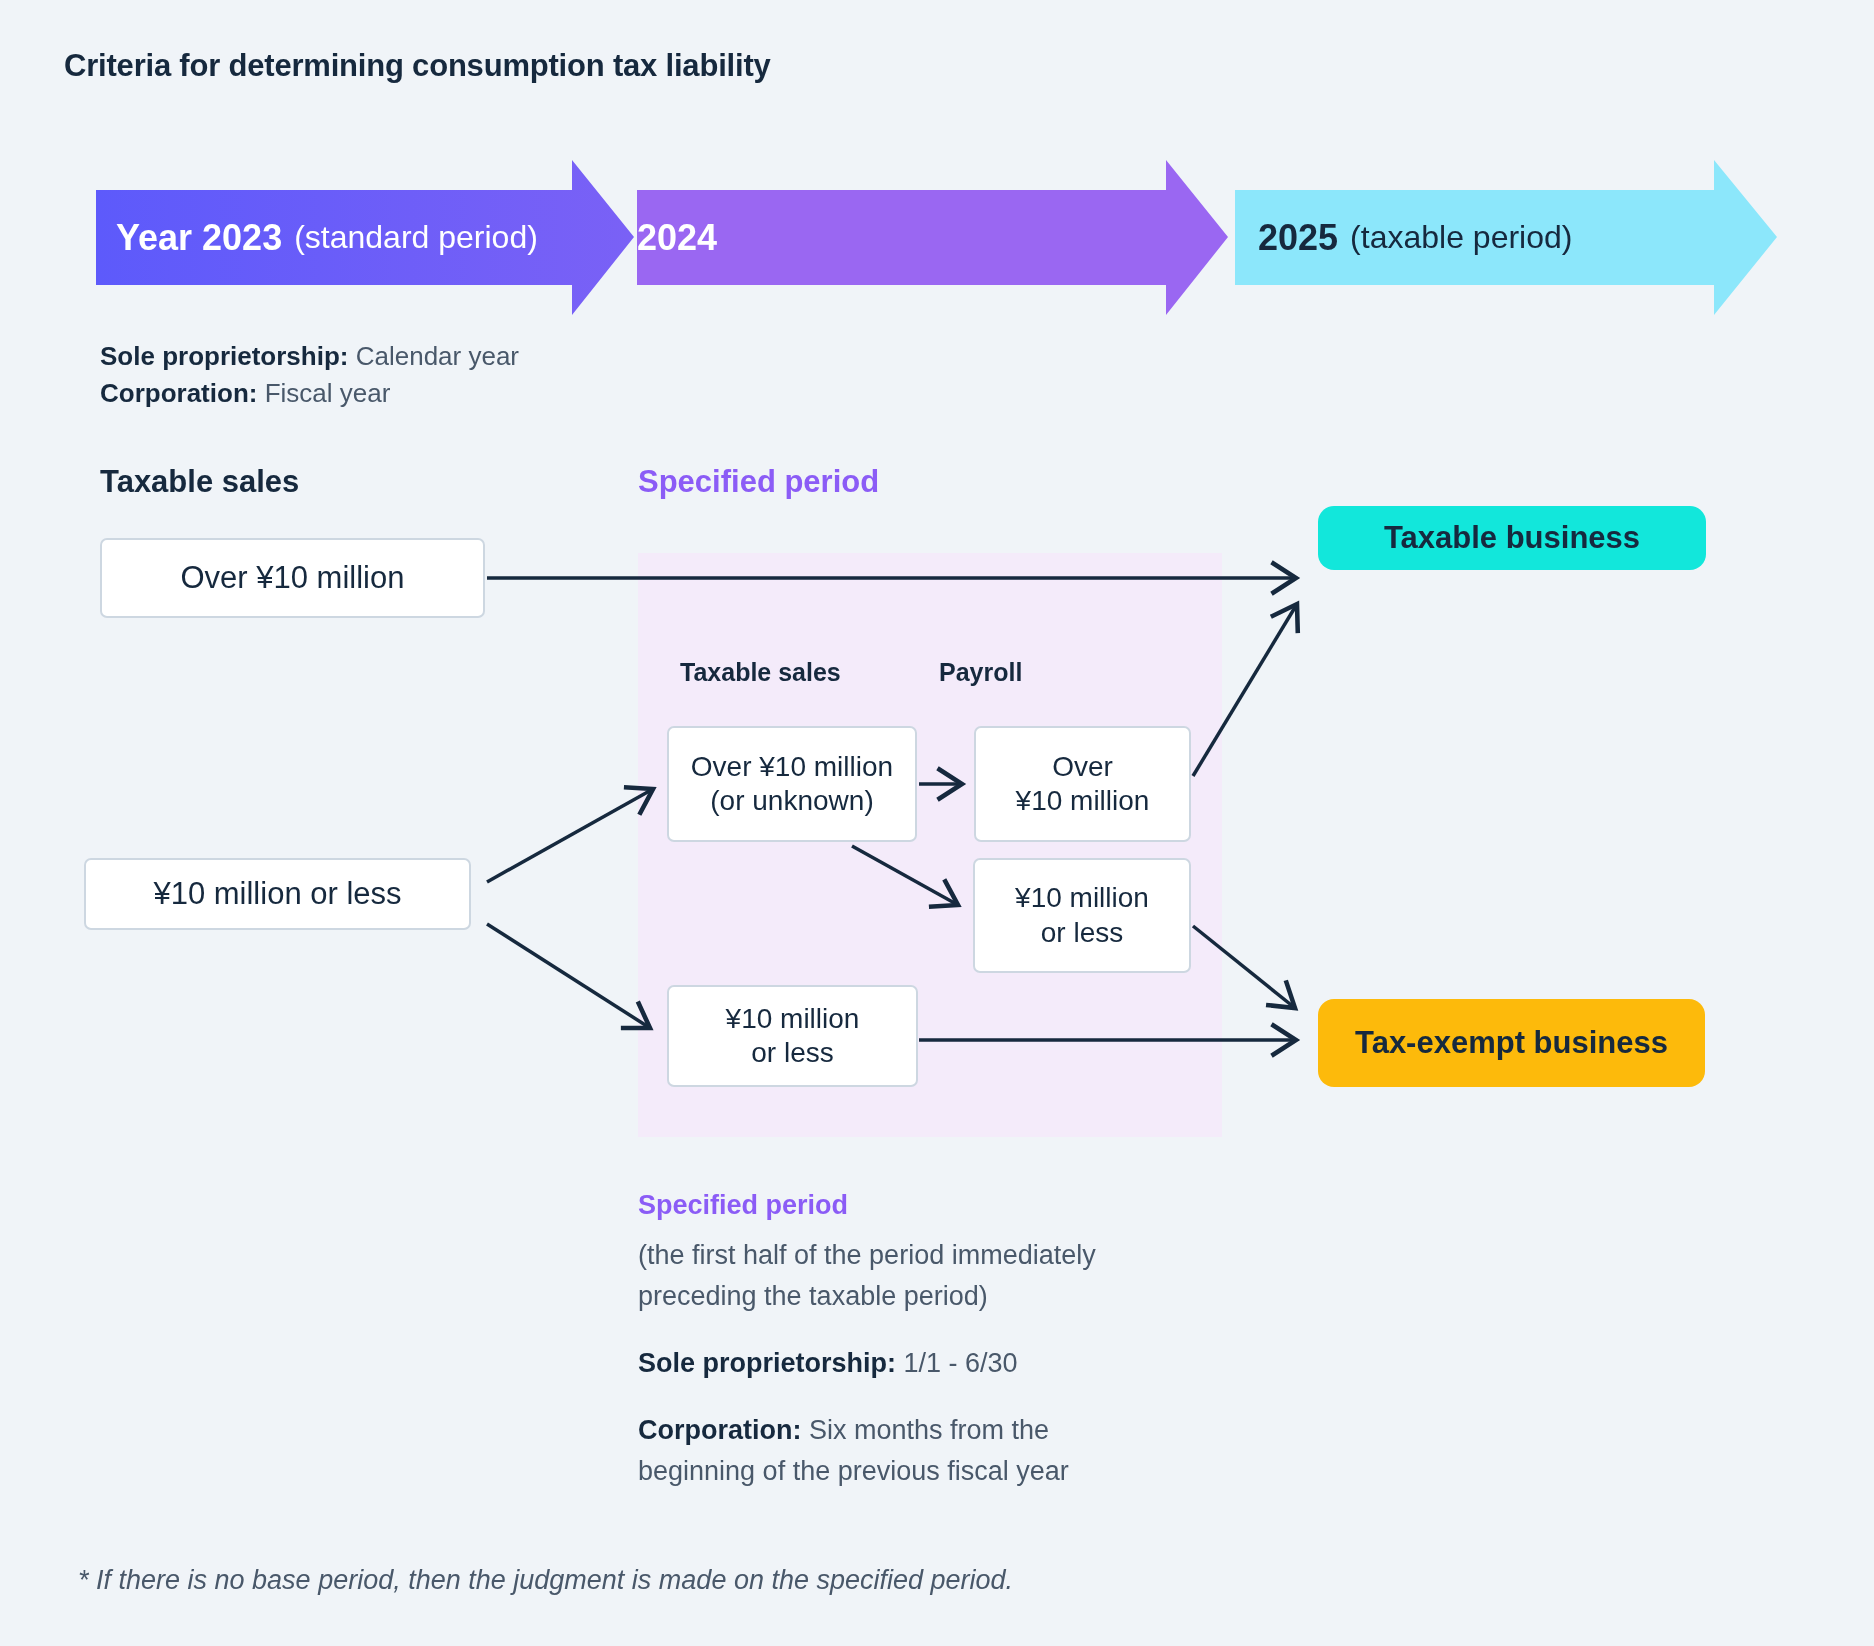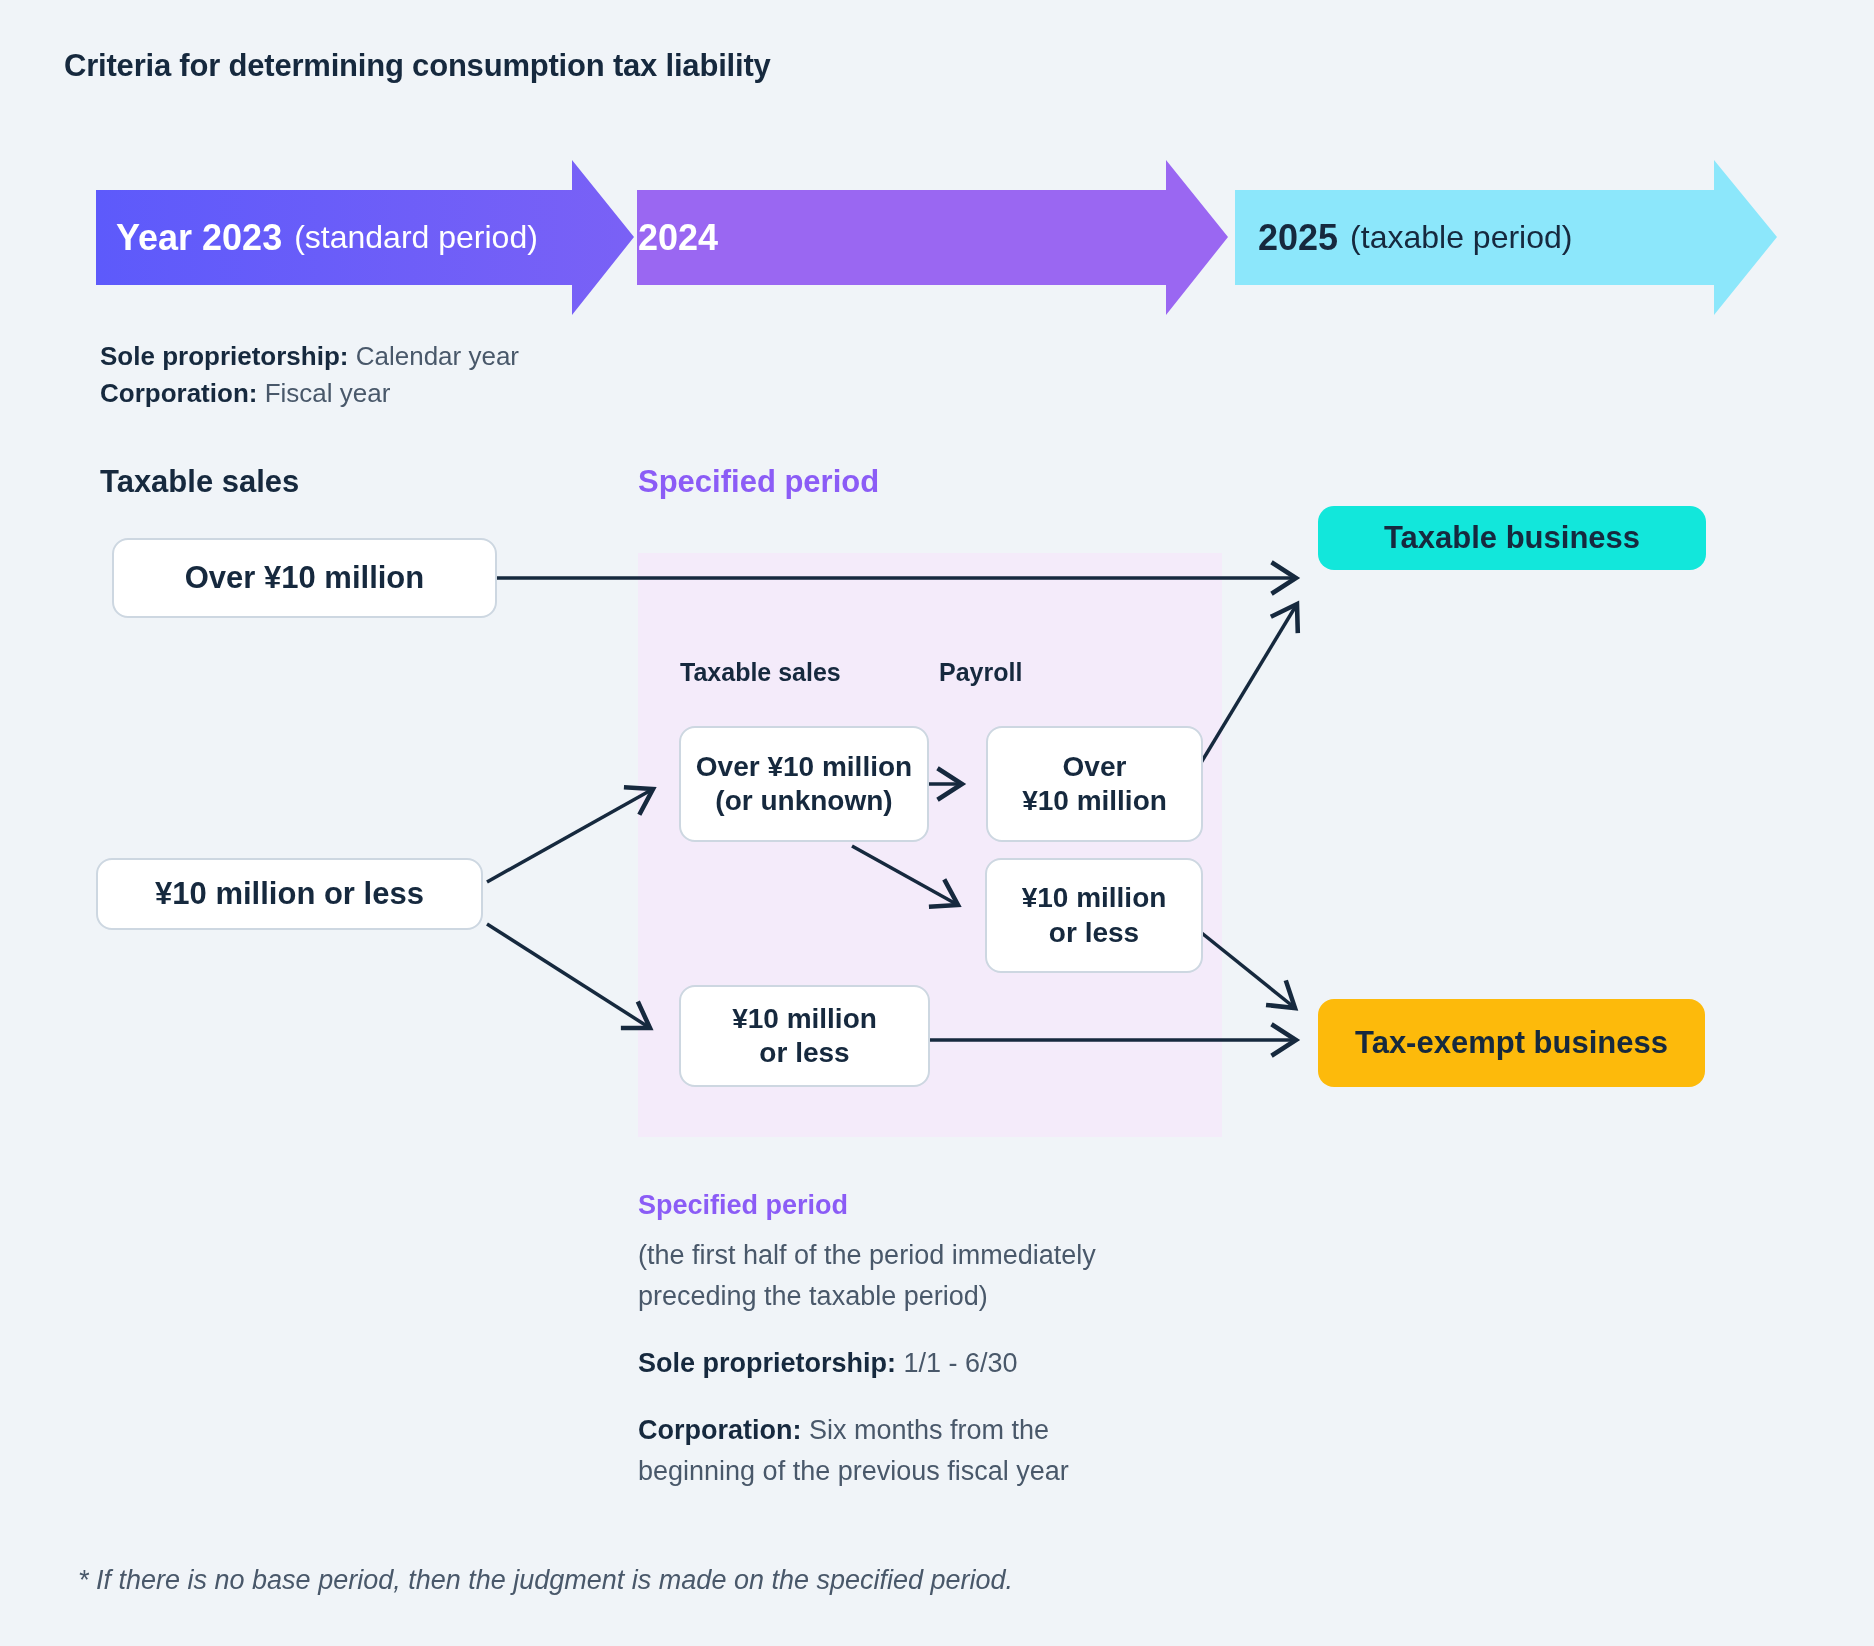--- a/index.html
+++ b/index.html
@@ -17,22 +17,22 @@
   .bt-dark{color:#16293e;}
   .caption{left:100px;top:294px;font-size:26px;line-height:37px;color:#49586a;margin-top:44px;}
   .caption b{color:#16293e;}
   .heading{font-size:31px;font-weight:bold;top:464px;}
   .heading.purple{color:#8b5cf6;}
   .panel{left:638px;top:553px;width:584px;height:584px;background:#f4ebfa;}
   .col-label{top:658px;font-size:25px;font-weight:bold;}
   .connectors{left:0;top:0;pointer-events:none;}
   .node{
     display:flex;flex-direction:column;align-items:center;justify-content:center;
-    background:#ffffff;border:2px solid #cdd7e1;border-radius:16px;
-    font-weight:bold;text-align:center;line-height:1.22;box-sizing:border-box;margin-left:12px;
+    background:#ffffff;border:2px solid #cdd7e1;border-radius:7px;
+    font-weight:normal;text-align:center;line-height:1.22;box-sizing:border-box;
   }
   .node.big{font-size:31px;}
   .node.small{font-size:28px;}
   .result{
     display:flex;align-items:center;justify-content:center;
     border-radius:16px;font-size:31px;font-weight:bold;text-align:center;
   }
   .result-taxable{background:#12e7db;}
   .result-exempt{background:#fdba0b;}
   .notes{left:638px;top:1190px;width:560px;font-size:27px;color:#49586a;}
@@ -58,21 +58,21 @@
     </defs>
     <polygon points="96,190 572,190 572,160 634,237 572,315 572,285 96,285" fill="url(#gradA1)"></polygon>
     <polygon points="637,190 1166,190 1166,160 1228,237 1166,315 1166,285 637,285" fill="#9a67f2"></polygon>
     <polygon points="1235,190 1714,190 1714,160 1777,237 1714,315 1714,285 1235,285" fill="#8ce7fb"></polygon>
   </svg>
 
   <div class="abs banner-text bt-light" style="left:96px;padding-left:20px;">
     <span class="yr">Year 2023</span>
     <span class="sfx">(standard period)</span>
   </div>
-  <div class="abs banner-text bt-light" style="left:614px;padding-left:24px;">
+  <div class="abs banner-text bt-light" style="left:637px;">
     <span class="yr">2024</span>
   </div>
   <div class="abs banner-text bt-dark" style="left:1235px;padding-left:23px;">
     <span class="yr">2025</span>
     <span class="sfx">(taxable period)</span>
   </div>
 
   <div class="abs caption">
     <div>
       <b>Sole proprietorship:</b>

